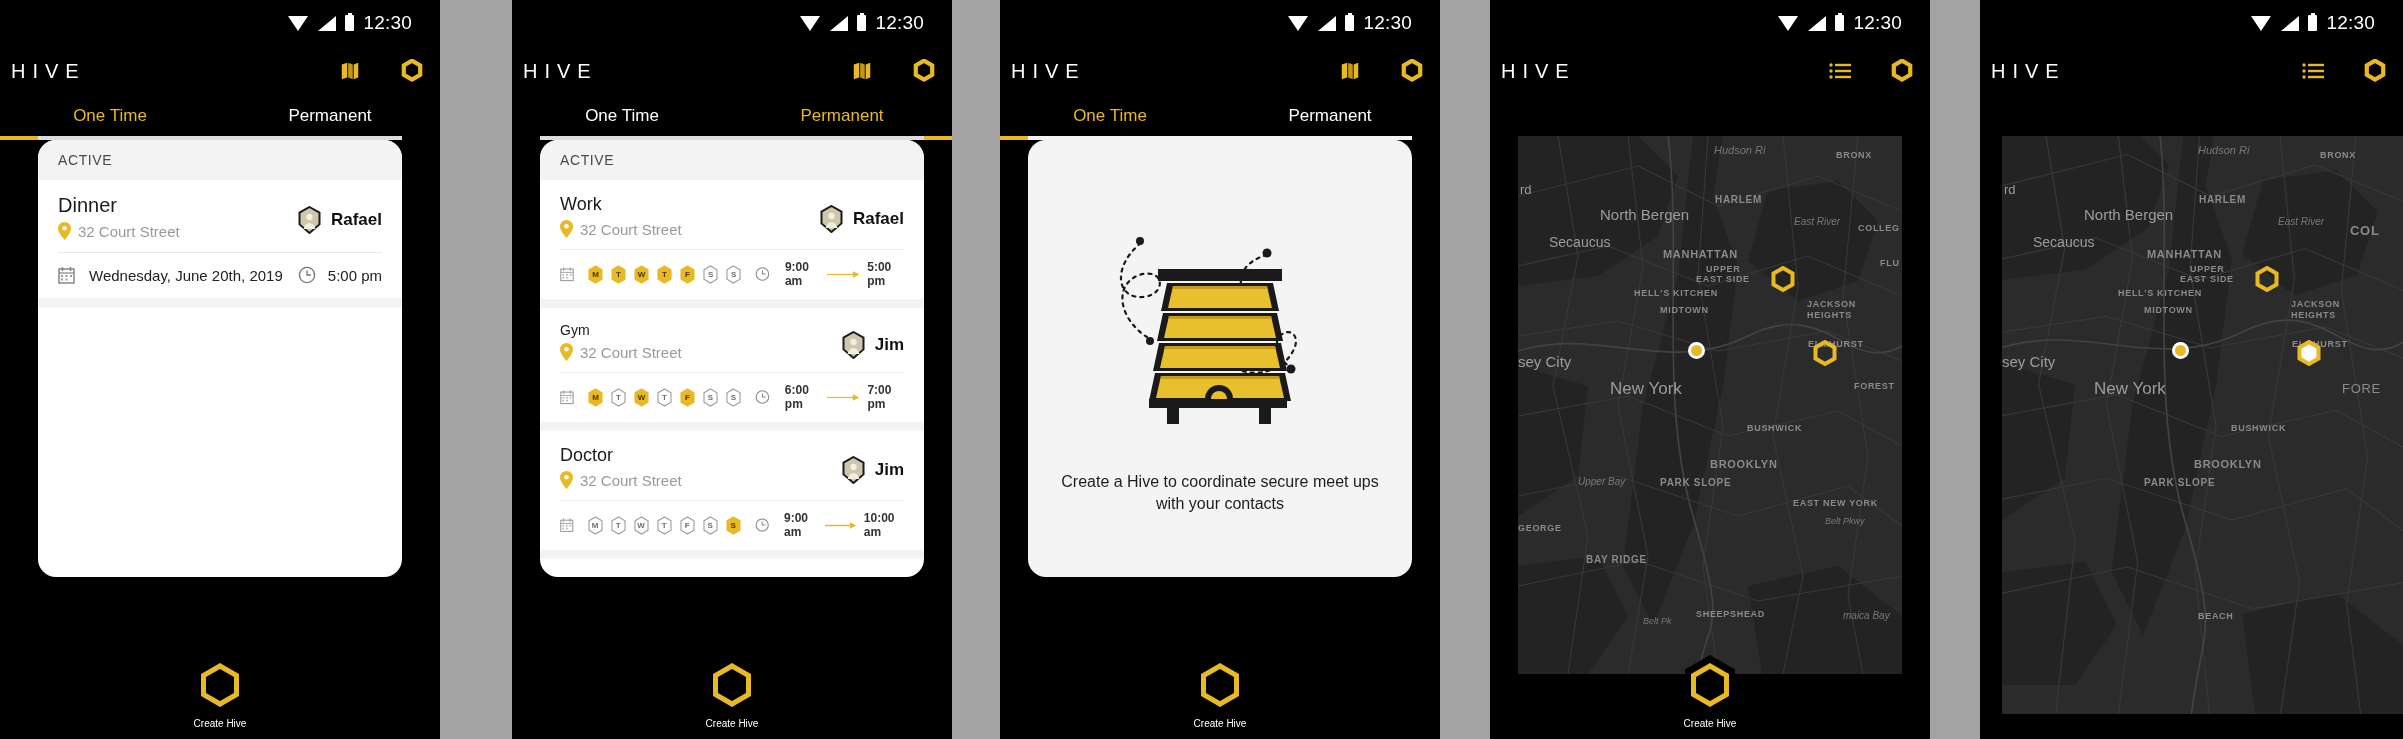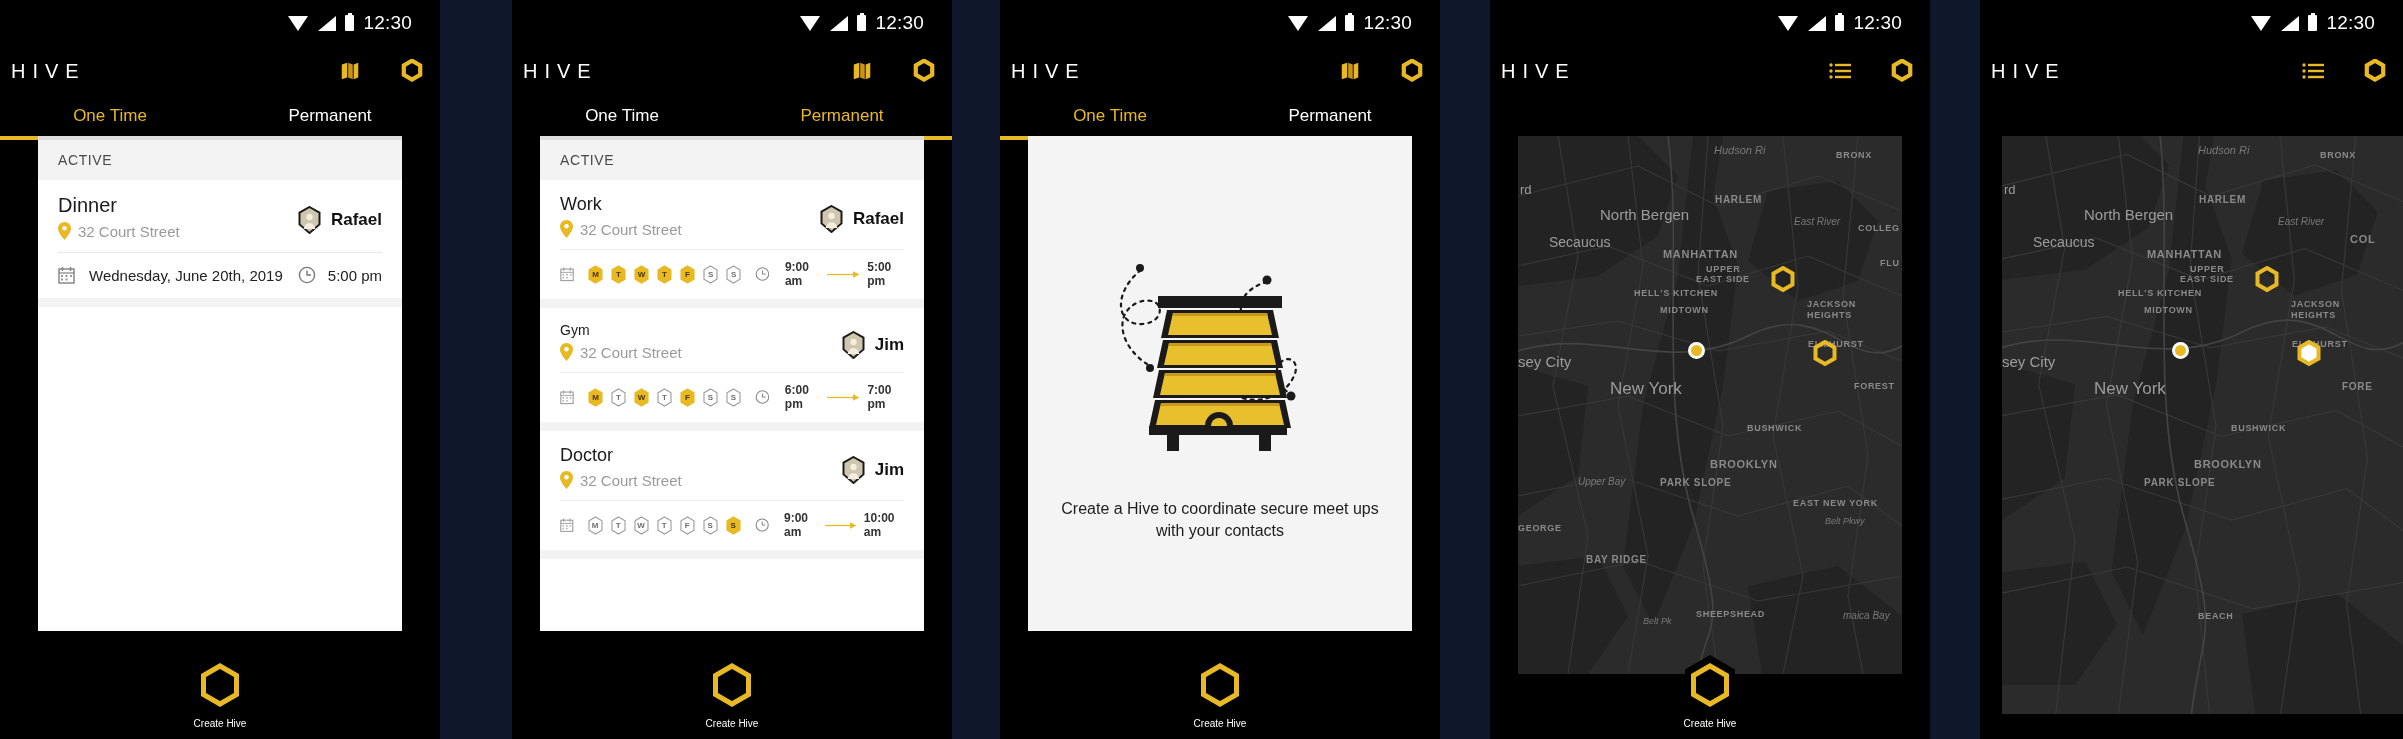--- a/index.html
+++ b/index.html
@@ -2,21 +2,21 @@
 <html><head>
 <meta charset="utf-8">
 <style>
   * { box-sizing: border-box; margin:0; padding:0; }
   html,body{ background:#000; }
   body{
     width:2403px; height:739px;
     font-family:"Liberation Sans", sans-serif;
     overflow:hidden; position:relative;
   }
-  .stage{ position:absolute; inset:0; background:#0f172a; }
+  .stage{ position:absolute; inset:0; background:#a3a3a3; }
 
   .phone{ position:absolute; top:0; height:739px; background:#000; }
   .p1{ left:0;    width:440px; }
   .p2{ left:512px;width:440px; }
   .p3{ left:1000px;width:440px;}
   .p4{ left:1490px;width:440px;}
   .p5{ left:1980px;width:423px;}
 
   
   .statusbar{ height:46px; display:flex; align-items:center; justify-content:flex-end;
@@ -42,21 +42,21 @@
 
   
   .tabs{ height:40px; display:flex; }
   .tab{ flex:1; display:flex; align-items:center; justify-content:center;
         font-size:17px; color:#fff; position:relative; }
   .tab.active{ color:#E8B923; }
   .tab.active:after{ content:""; position:absolute; left:0; right:0; bottom:-4px; height:4px; background:#E8B923; }
   .tabrule{ height:4px; background:#ddd; position:relative; }
 
   
-  .sheet{ margin:0 38px 0 38px; background:#fff; height:491px; overflow:hidden; position:relative; }
+  .sheet{ margin:0 38px 0 38px; background:#fff; height:437px; overflow:hidden; position:relative;border-radius:18px; }
   .p2 .sheet, .p3 .sheet{ margin:0 28px; }
   .sec-head{ background:#f3f3f3; padding:12px 20px; font-size:14px; color:#4a4a4a; letter-spacing:.6px; }
   .item{ background:#fff; padding:14px 20px 0 20px; }
   .item-top{ display:flex; align-items:center; }
   .item-title{ font-size:20px; color:#1b1b1b; }
   .addr{ display:flex; align-items:center; gap:7px; margin-top:5px; }
   .addr-txt{ font-size:15px; color:#9a9a9a; }
   .ic-pin{ width:13px; height:18px; }
   .person{ margin-left:auto; display:flex; align-items:center; gap:9px; padding-top:6px; }
   .person-name{ font-size:17px; font-weight:bold; color:#111; }
@@ -750,33 +750,33 @@
           <path d="M150 0 C 165 120, 140 260, 175 380 S 190 480, 180 578"></path>
         </g>
       </svg>
       <div>
           <div class="mlabel" style="left:318px;top:14px;font-size:9px;color:#8a8a8a;letter-spacing:.7px;font-weight:bold;">BRONX</div>
           <div class="mlabel" style="left:2px;top:46px;font-size:13px;color:#9c9c9c;">rd</div>
           <div class="mlabel" style="left:196px;top:8px;font-size:11px;color:#787878;font-style:italic;">Hudson Ri</div>
           <div class="mlabel" style="left:197px;top:58px;font-size:10px;color:#8a8a8a;letter-spacing:.7px;font-weight:bold;">HARLEM</div>
           <div class="mlabel" style="left:82px;top:70px;font-size:15px;color:#9c9c9c;">North Bergen</div>
           <div class="mlabel" style="left:276px;top:80px;font-size:10px;color:#787878;font-style:italic;">East River</div>
-          <div class="mlabel" style="left:348px;top:97px;font-size:11px;color:#8a8a8a;letter-spacing:.7px;font-weight:bold;">COL</div>
+          <div class="mlabel" style="left:348px;top:87px;font-size:13px;color:#8a8a8a;letter-spacing:.7px;font-weight:bold;">COL</div>
           <div class="mlabel" style="left:31px;top:98px;font-size:14px;color:#9c9c9c;">Secaucus</div>
           <div class="mlabel" style="left:145px;top:112px;font-size:11px;color:#8a8a8a;letter-spacing:.7px;font-weight:bold;">MANHATTAN</div>
           <div class="mlabel" style="left:188px;top:128px;font-size:9px;color:#8a8a8a;letter-spacing:.7px;font-weight:bold;">UPPER</div>
           <div class="mlabel" style="left:178px;top:138px;font-size:9px;color:#8a8a8a;letter-spacing:.7px;font-weight:bold;">EAST SIDE</div>
           <div class="mlabel" style="left:116px;top:152px;font-size:9px;color:#8a8a8a;letter-spacing:.7px;font-weight:bold;">HELL'S KITCHEN</div>
           <div class="mlabel" style="left:289px;top:163px;font-size:9px;color:#8a8a8a;letter-spacing:.7px;font-weight:bold;">JACKSON</div>
           <div class="mlabel" style="left:142px;top:169px;font-size:9px;color:#8a8a8a;letter-spacing:.7px;font-weight:bold;">MIDTOWN</div>
           <div class="mlabel" style="left:289px;top:174px;font-size:9px;color:#8a8a8a;letter-spacing:.7px;font-weight:bold;">HEIGHTS</div>
           <div class="mlabel" style="left:290px;top:203px;font-size:9px;color:#8a8a8a;letter-spacing:.7px;font-weight:bold;">ELMHURST</div>
           <div class="mlabel" style="left:0px;top:217px;font-size:15px;color:#9c9c9c;">sey City</div>
           <div class="mlabel" style="left:92px;top:243px;font-size:17px;color:#9c9c9c;">New York</div>
-          <div class="mlabel" style="left:340px;top:245px;font-size:10px;color:#8a8a8a;letter-spacing:.7px;font-weight:bold;text-align:right;">FORE</div>
+          <div class="mlabel" style="left:340px;top:245px;font-size:13px;color:#8a8a8a;letter-spacing:.7px;font-weight:normal;text-align:right;">FORE</div>
           <div class="mlabel" style="left:229px;top:287px;font-size:9px;color:#8a8a8a;letter-spacing:.7px;font-weight:bold;">BUSHWICK</div>
           <div class="mlabel" style="left:192px;top:322px;font-size:11px;color:#8a8a8a;letter-spacing:.7px;font-weight:bold;">BROOKLYN</div>
           <div class="mlabel" style="left:142px;top:341px;font-size:10px;color:#8a8a8a;letter-spacing:.7px;font-weight:bold;">PARK SLOPE</div>
           <div class="mlabel" style="left:196px;top:475px;font-size:9px;color:#8a8a8a;letter-spacing:.7px;font-weight:bold;">BEACH</div>
         </div>
       <div>
           <div class="mkr-hex" style="left:252px;top:130px">
       <svg viewBox="0 0 26 29" style="width:100%;height:100%">
               <path d="M13 2l9.5 5.5v11L13 24 3.5 18.5v-11z" fill="none" stroke="#E8B923" stroke-width="4"></path>
             </svg></div>

